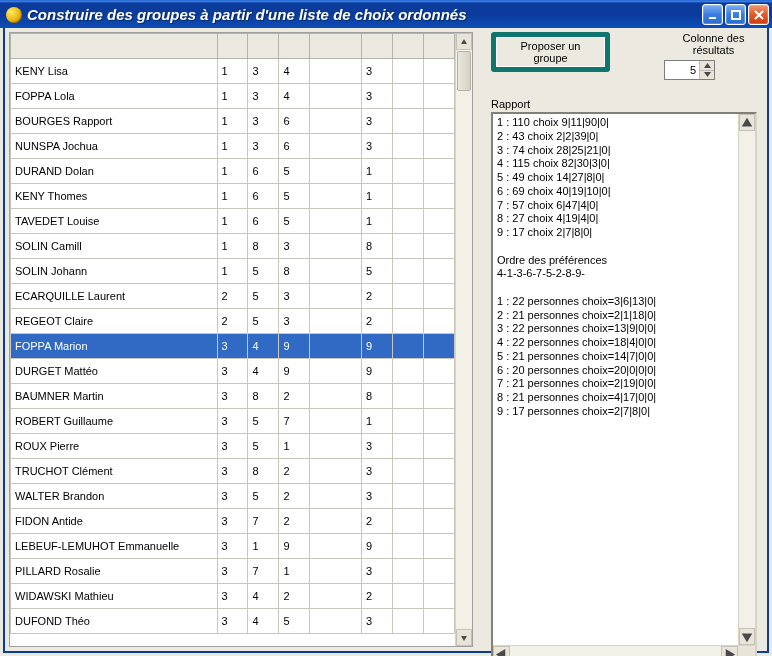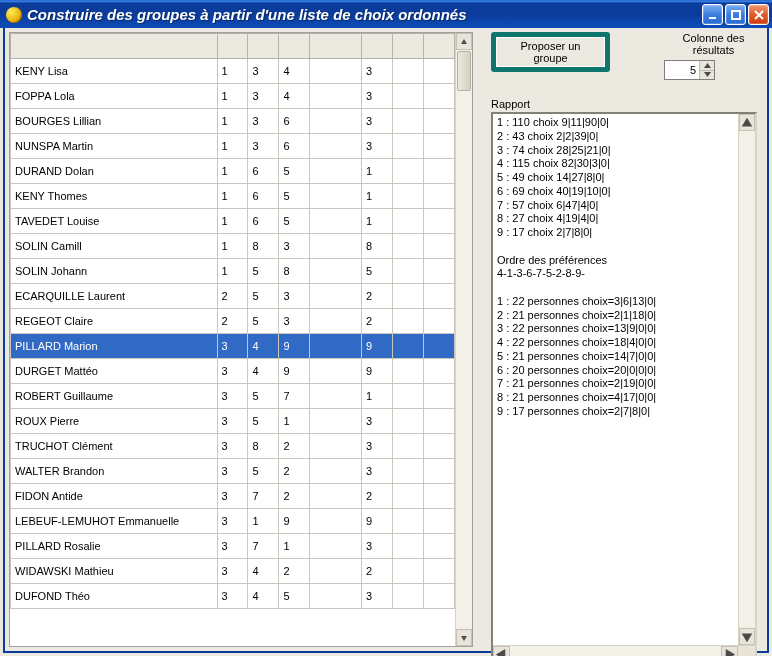--- a/index.html
+++ b/index.html
@@ -316,31 +316,31 @@
                 <td>FOPPA Lola</td>
                 <td>1</td>
                 <td>3</td>
                 <td>4</td>
                 <td></td>
                 <td>3</td>
                 <td></td>
                 <td></td>
               </tr>
               <tr>
-                <td>BOURGES Lillian</td>
+                <td>BOURGES Rapport</td>
                 <td>1</td>
                 <td>3</td>
                 <td>6</td>
                 <td></td>
                 <td>3</td>
                 <td></td>
                 <td></td>
               </tr>
               <tr>
-                <td>NUNSPA Martin</td>
+                <td>NUNSPA Jochua</td>
                 <td>1</td>
                 <td>3</td>
                 <td>6</td>
                 <td></td>
                 <td>3</td>
                 <td></td>
                 <td></td>
               </tr>
               <tr>
                 <td>DURAND Dolan</td>
@@ -406,36 +406,46 @@
                 <td>REGEOT Claire</td>
                 <td>2</td>
                 <td>5</td>
                 <td>3</td>
                 <td></td>
                 <td>2</td>
                 <td></td>
                 <td></td>
               </tr>
               <tr class="selected">
-                <td>PILLARD Marion</td>
+                <td>FOPPA Marion</td>
                 <td>3</td>
                 <td>4</td>
                 <td>9</td>
                 <td></td>
                 <td>9</td>
                 <td></td>
                 <td></td>
               </tr>
               <tr>
                 <td>DURGET Mattéo</td>
                 <td>3</td>
                 <td>4</td>
                 <td>9</td>
                 <td></td>
                 <td>9</td>
+                <td></td>
+                <td></td>
+              </tr>
+              <tr>
+                <td>BAUMNER Martin</td>
+                <td>3</td>
+                <td>8</td>
+                <td>2</td>
+                <td></td>
+                <td>8</td>
                 <td></td>
                 <td></td>
               </tr>
               <tr>
                 <td>ROBERT Guillaume</td>
                 <td>3</td>
                 <td>5</td>
                 <td>7</td>
                 <td></td>
                 <td>1</td>

